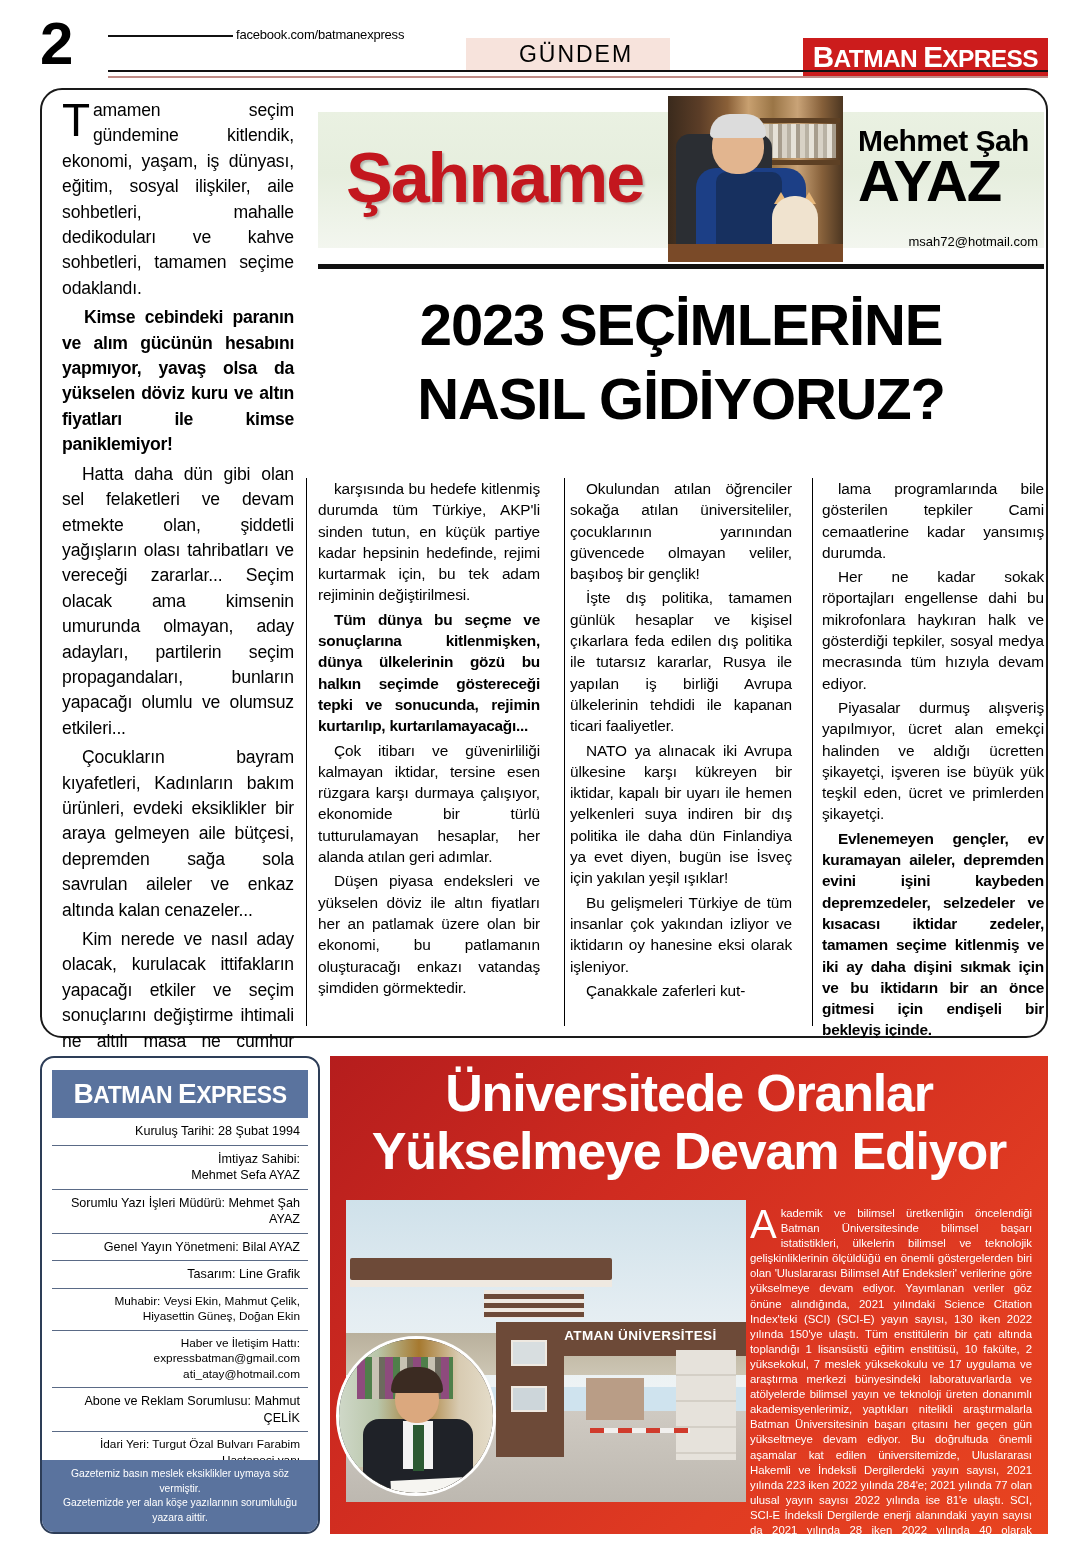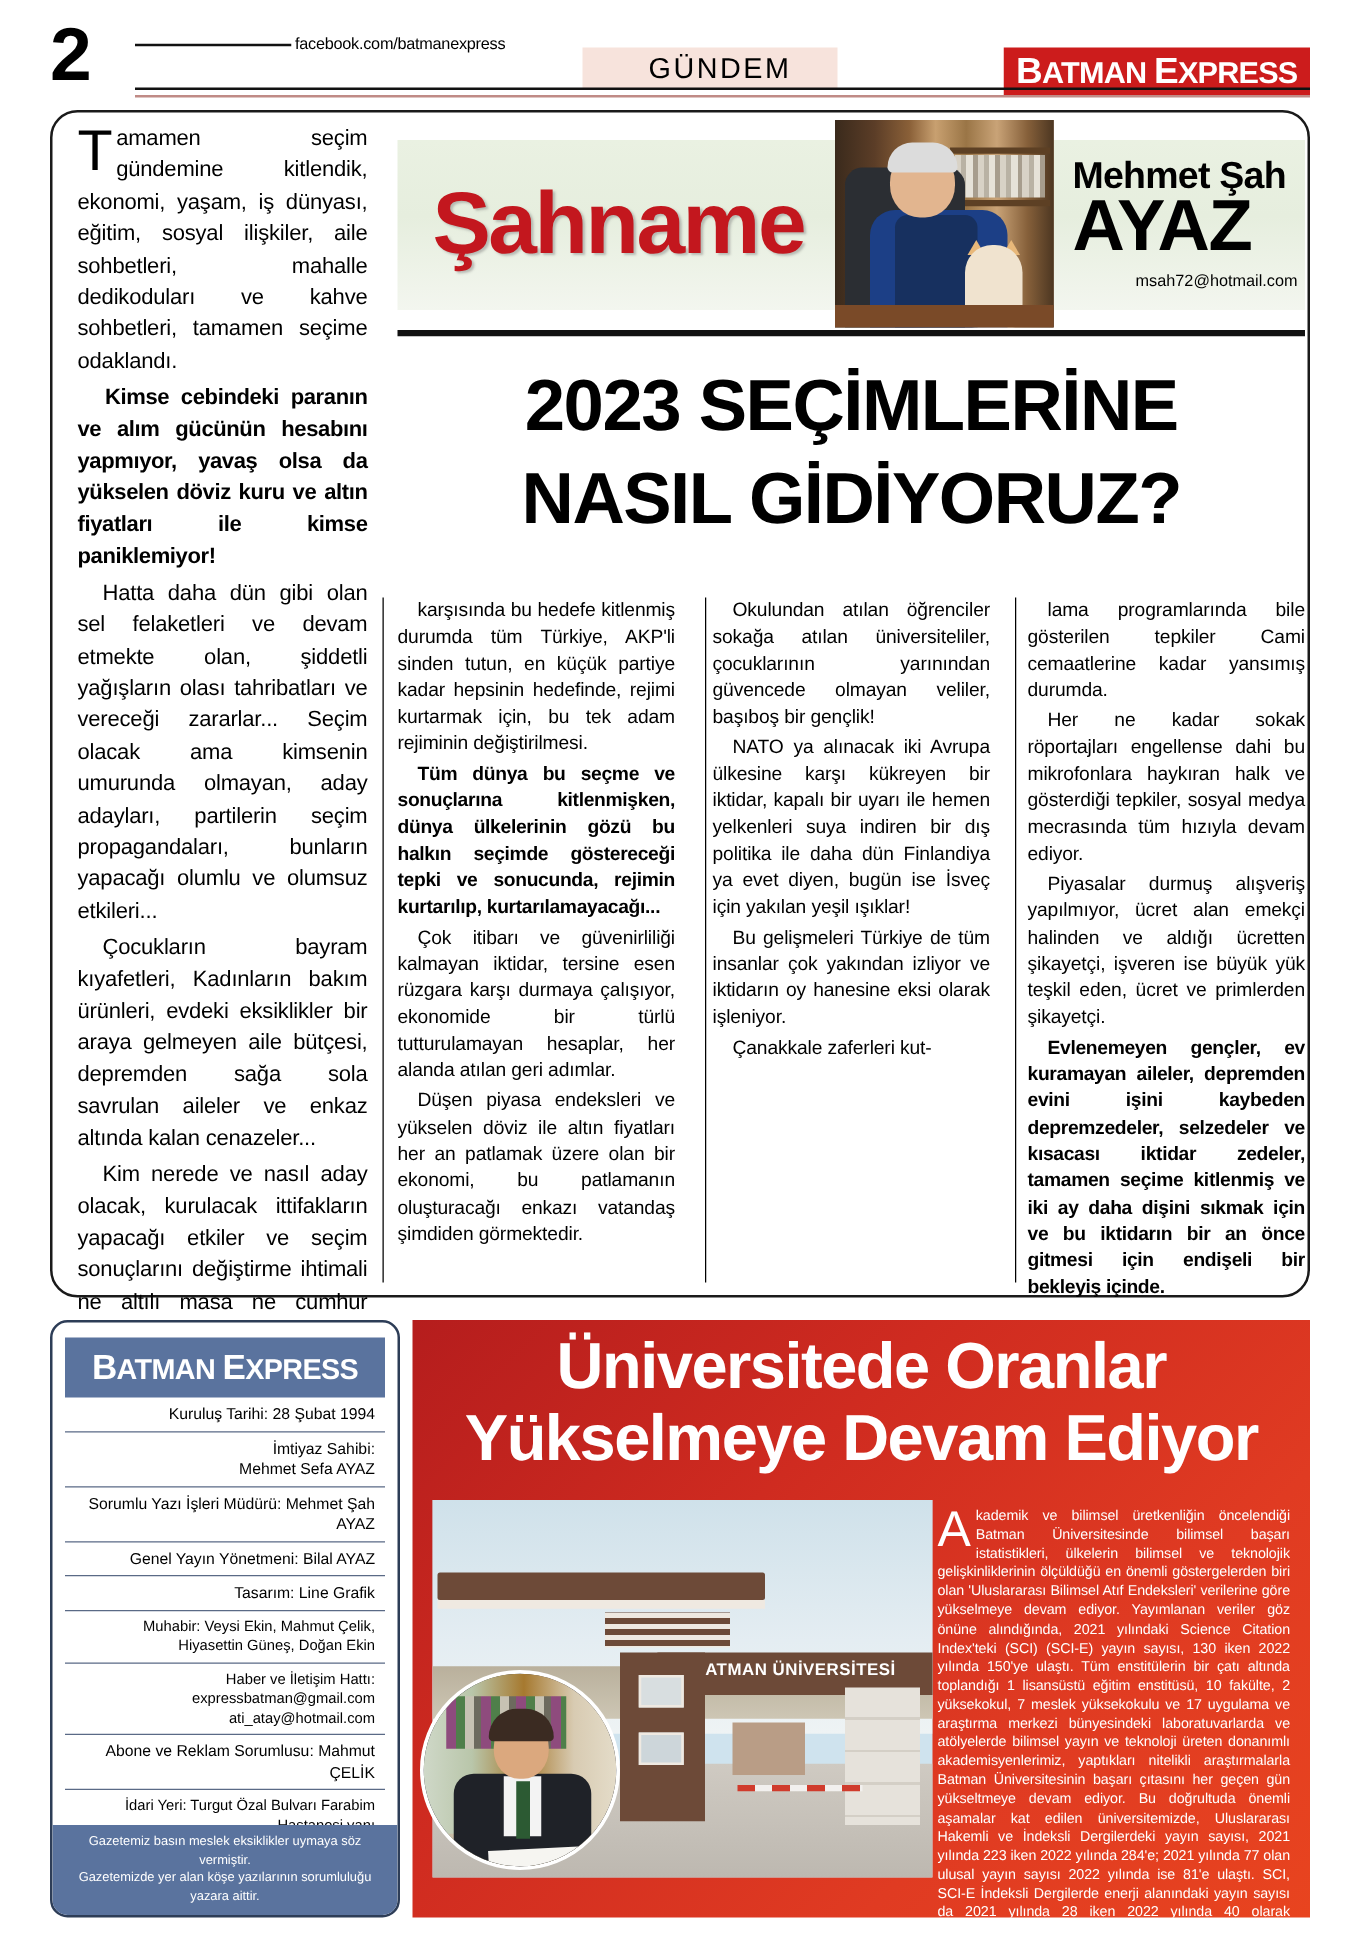--- a/index.html
+++ b/index.html
@@ -131,21 +131,21 @@
     position:absolute; left:540px; top:28px; width:186px;
     font-size:30px; font-weight:bold; letter-spacing:-0.6px;
     font-family:"Liberation Sans", sans-serif;
   }
   .banner-author-last{
     position:absolute; left:540px; top:56px; width:186px;
     font-size:58px; font-weight:bold; letter-spacing:-1px; line-height:58px;
     font-family:"Liberation Sans", sans-serif;
   }
   .banner-email{
-    position:absolute; left:540px; top:121px; width:186px;
+    position:absolute; left:540px; top:138px; width:186px;
     font-size:13px; text-align:right; padding-right:6px;
   }
   .banner-underline{
     position:absolute; left:318px; top:264px; width:726px; height:5px; background:#111;
   }
 
   
   .headline{
     position:absolute; left:318px; top:288px; width:726px;
     text-align:center; font-weight:bold; font-size:58px; line-height:74px;
@@ -338,20 +338,21 @@
 
 <div class="body-cols">
   <div class="bcol" id="bcol1">
       <p>karşısında bu hedefe kitlenmiş durumda tüm Türkiye, AKP'li sinden tutun, en küçük partiye kadar hepsinin hedefinde, rejimi kurtarmak için, bu tek adam rejiminin değiştirilmesi.</p>
       <p class="bold">Tüm dünya bu seçme ve sonuçlarına kitlenmişken, dünya ülkelerinin gözü bu halkın seçimde göstereceği tepki ve sonucunda, rejimin kurtarılıp, kurtarılamayacağı...</p>
       <p>Çok itibarı ve güvenirliliği kalmayan iktidar, tersine esen rüzgara karşı durmaya çalışıyor, ekonomide bir türlü tutturulamayan hesaplar, her alanda atılan geri adımlar.</p>
       <p>Düşen piyasa endeksleri ve yükselen döviz ile altın fiyatları her an patlamak üzere olan bir ekonomi, bu patlamanın oluşturacağı enkazı vatandaş şimdiden görmektedir.</p>
     </div>
   <div class="bcol" id="bcol2">
       <p>Okulundan atılan öğrenciler sokağa atılan üniversiteliler, çocuklarının yarınından güvencede olmayan veliler, başıboş bir gençlik!</p>
+      <p>İşte dış politika, tamamen günlük hesaplar ve kişisel çıkarlara feda edilen dış politika ile tutarsız kararlar, Rusya ile yapılan iş birliği Avrupa ülkelerinin tehdidi ile kapanan ticari faaliyetler.</p>
       <p>NATO ya alınacak iki Avrupa ülkesine karşı kükreyen bir iktidar, kapalı bir uyarı ile hemen yelkenleri suya indiren bir dış politika ile daha dün Finlandiya ya evet diyen, bugün ise İsveç için yakılan yeşil ışıklar!</p>
       <p>Bu gelişmeleri Türkiye de tüm insanlar çok yakından izliyor ve iktidarın oy hanesine eksi olarak işleniyor.</p>
       <p>Çanakkale zaferleri kut-</p>
     </div>
   <div class="bcol" id="bcol3">
       <p>lama programlarında bile gösterilen tepkiler Cami cemaatlerine kadar yansımış durumda.</p>
       <p>Her ne kadar sokak röportajları engellense dahi bu mikrofonlara haykıran halk ve gösterdiği tepkiler, sosyal medya mecrasında tüm hızıyla devam ediyor.</p>
       <p>Piyasalar durmuş alışveriş yapılmıyor, ücret alan emekçi halinden ve aldığı ücretten şikayetçi, işveren ise büyük yük teşkil eden, ücret ve primlerden şikayetçi.</p>
       <p class="bold">Evlenemeyen gençler, ev kuramayan aileler, depremden evini işini kaybeden depremzedeler, selzedeler ve kısacası iktidar zedeler, tamamen seçime kitlenmiş ve iki ay daha dişini sıkmak için ve bu iktidarın bir an önce gitmesi için endişeli bir bekleyiş içinde.</p>
     </div>

